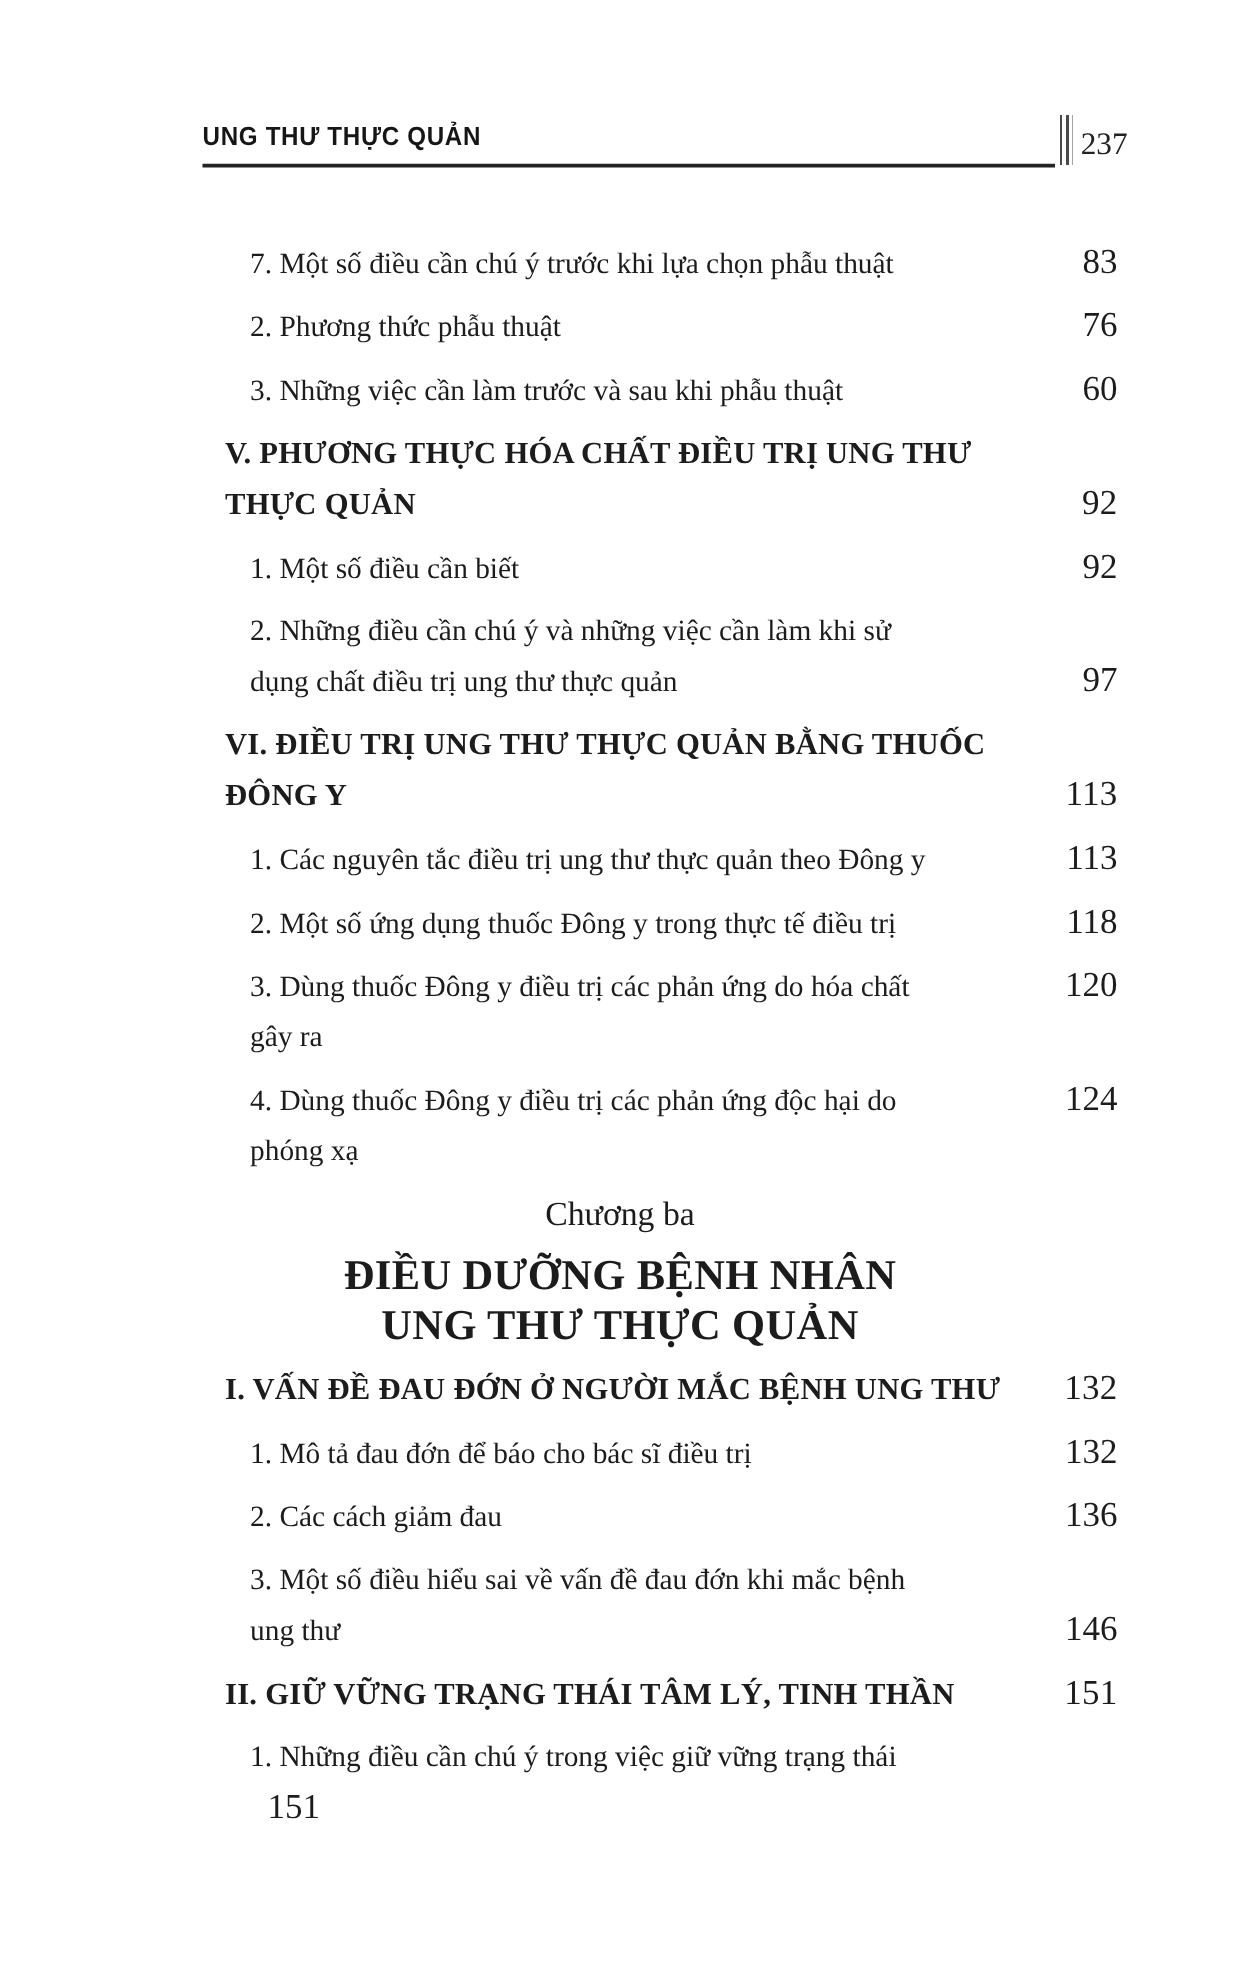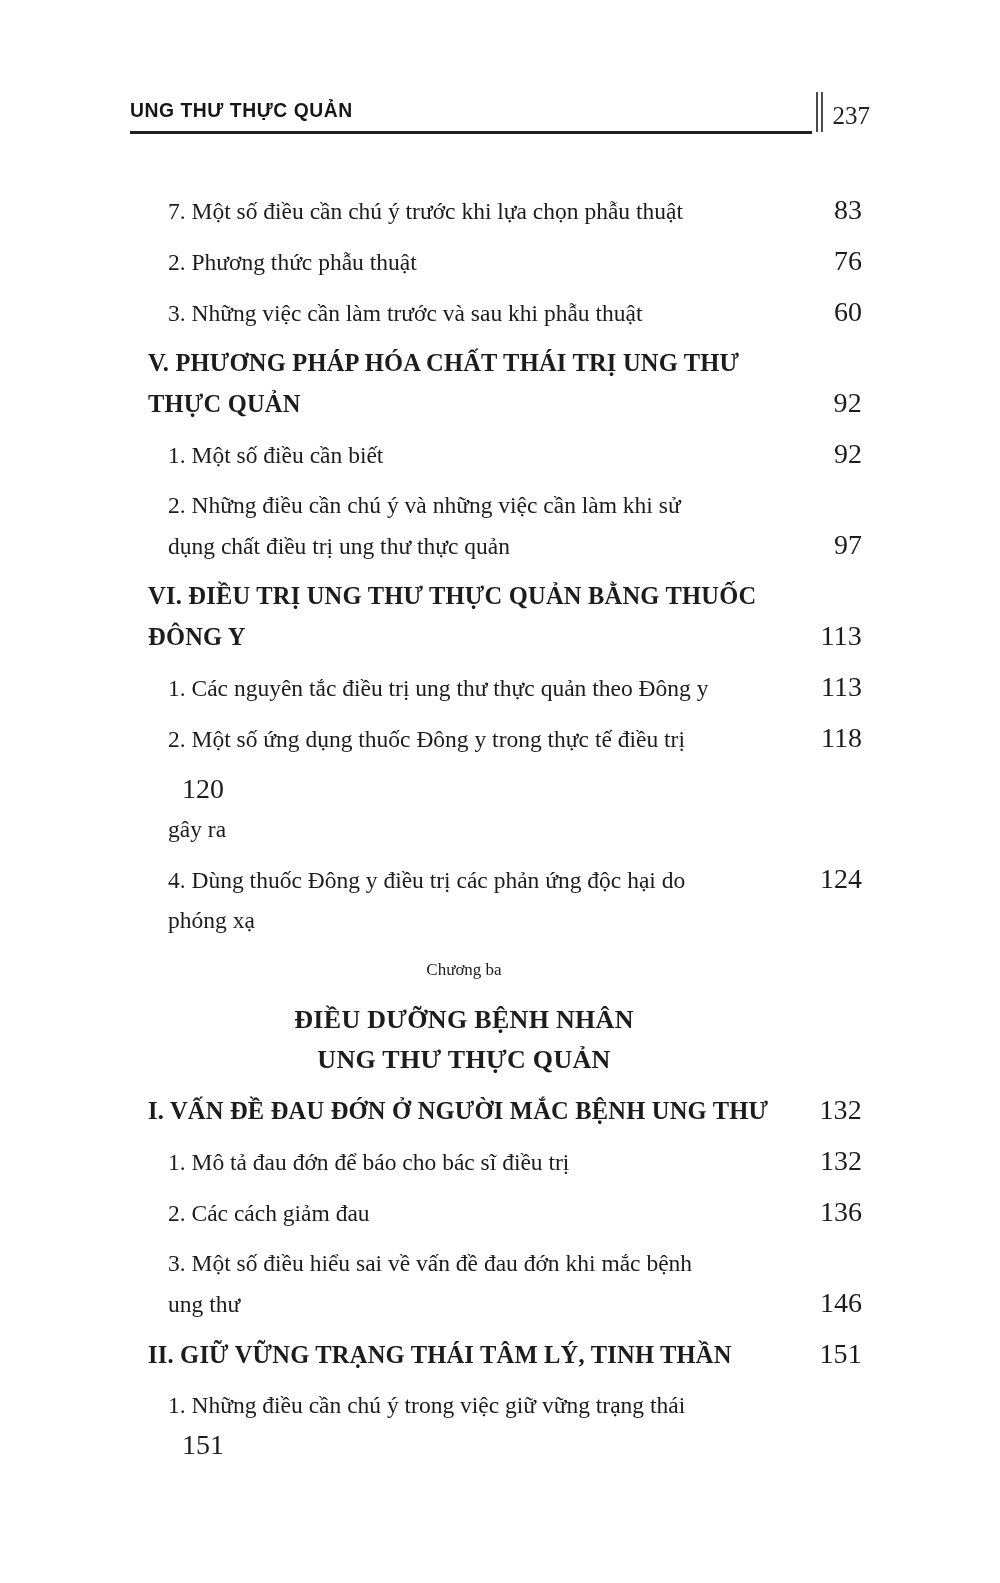--- a/index.html
+++ b/index.html
@@ -5,21 +5,21 @@
   html, body { margin: 0; padding: 0; }
   body {
     width: 1000px;
     height: 1583px;
     background: #ffffff;
     color: #1c1c1c;
     font-family: "Liberation Serif", serif;
     position: relative;
     overflow: hidden;
   }
-  .page { position: absolute; inset: 0; background: #fff; }
+  .page { position: absolute; inset: 0; background: #fff; margin-left: 32px; }
 
   
   .header { position: absolute; top: 98px; left: 130px; width: 740px; height: 44px; }
   .header-title {
     font-family: "Liberation Sans", sans-serif;
     font-weight: 700;
     font-size: 21px;
     letter-spacing: 0.6px;
     color: #161616;
     display: inline-block;
@@ -55,22 +55,22 @@
   }
   .page-num {
     margin-left: 14px;
     font-weight: 400;
     font-size: 28px;
     font-family: "Liberation Serif", serif;
   }
   .entry.item { padding-left: 38px; }
   .entry.section { padding-left: 18px; font-weight: 700; font-size: 24.5px; letter-spacing: 0.2px; }
   .entry.chapter .line { justify-content: center; padding-right: 64px; }
-  .entry.chapter.normal { font-size: 17px; font-weight: 400; }
-  .entry.chapter.bold { font-size: 26px; font-weight: 700; letter-spacing: 0.3px; }
+  .entry.chapter.normal { font-size: 27px; font-weight: 400; }
+  .entry.chapter.bold { font-size: 34px; font-weight: 700; letter-spacing: 0.3px; }
 </style>
 </head>
 <body>
 
 <div class="page">
 
   <header class="header">
     <span class="header-title">UNG THƯ THỰC QUẢN</span>
     <div class="header-rule"></div>
     <span class="ornament"></span>
@@ -91,21 +91,21 @@
         </div>
       </div>
       <div class="entry item">
         <div class="line">
           <span class="text">3. Những việc cần làm trước và sau khi phẫu thuật</span>
           <span class="page-num">60</span>
         </div>
       </div>
       <div class="entry section">
         <div class="line">
-          <span class="text">V. PHƯƠNG PHÁP HÓA CHẤT THÁI TRỊ UNG THƯ</span>
+          <span class="text">V. PHƯƠNG THỰC HÓA CHẤT ĐIỀU TRỊ UNG THƯ</span>
         </div>
         <div class="line">
           <span class="text">THỰC QUẢN</span>
           <span class="page-num">92</span>
         </div>
       </div>
       <div class="entry item">
         <div class="line">
           <span class="text">1. Một số điều cần biết</span>
           <span class="page-num">92</span>
@@ -136,20 +136,21 @@
         </div>
       </div>
       <div class="entry item">
         <div class="line">
           <span class="text">2. Một số ứng dụng thuốc Đông y trong thực tế điều trị</span>
           <span class="page-num">118</span>
         </div>
       </div>
       <div class="entry item">
         <div class="line">
+          <span class="text">3. Dùng thuốc Đông y điều trị các phản ứng do hóa chất</span>
           <span class="page-num">120</span>
         </div>
         <div class="line">
           <span class="text">gây ra</span>
         </div>
       </div>
       <div class="entry item">
         <div class="line">
           <span class="text">4. Dùng thuốc Đông y điều trị các phản ứng độc hại do</span>
           <span class="page-num">124</span>

